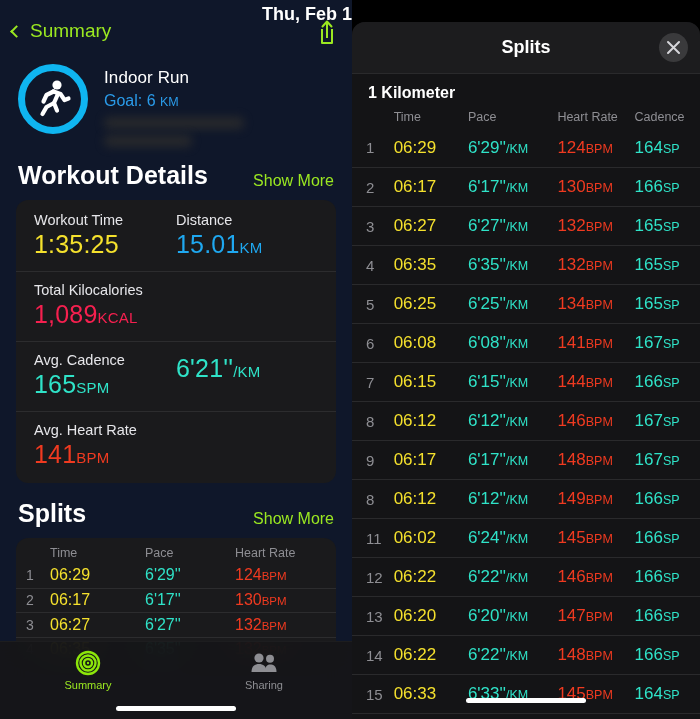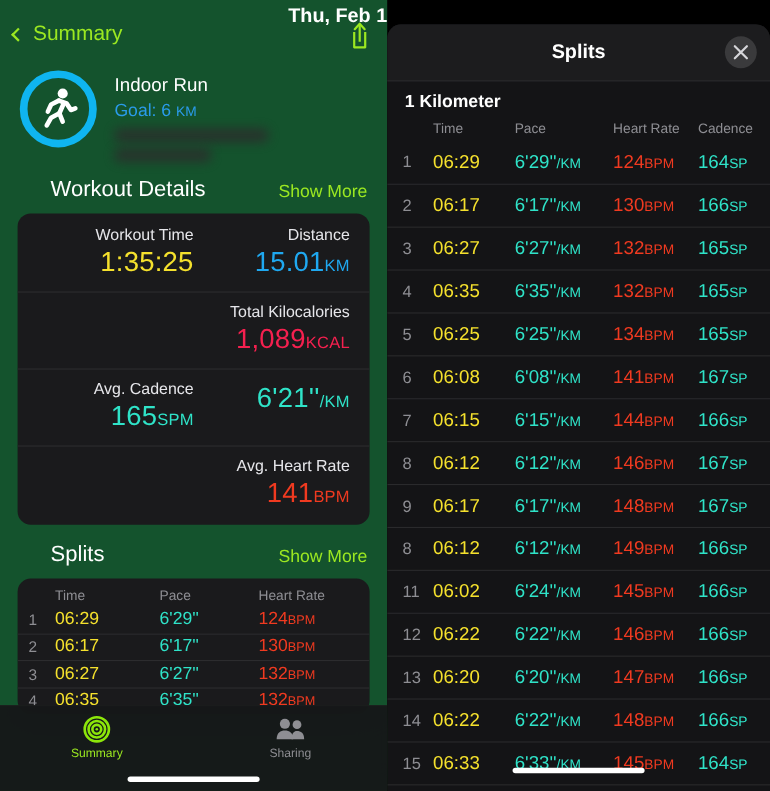--- a/index.html
+++ b/index.html
@@ -5,46 +5,46 @@
   * { margin:0; padding:0; box-sizing:border-box; }
   html,body {
     width:700px; height:719px;
     background:#000;
     font-family:"Liberation Sans", sans-serif;
     overflow:hidden;
   }
   #root { position:relative; width:700px; height:719px; background:#000; }
 
   
-  #left { position:absolute; left:0; top:0; width:352px; height:719px; background:#14532d; overflow:hidden; }
+  #left { position:absolute; left:0; top:0; width:352px; height:719px; background:#0f172a; overflow:hidden; }
 
   .navbar { position:relative; height:58px; }
   .nav-back { position:absolute; left:8px; top:20px; display:flex; align-items:center; color:#9BE821; font-size:19px; cursor:pointer; }
   .chev { display:inline-block; width:9px; height:9px; border-left:2.4px solid #9BE821; border-bottom:2.4px solid #9BE821; transform:rotate(45deg); margin-right:9px; margin-left:4px; }
   .nav-title { position:absolute; left:0; right:0; top:4px; text-align:right; color:#fff; font-size:18px; font-weight:bold; }
   .nav-share { position:absolute; right:12px; top:18px; width:26px; height:28px; cursor:pointer; }
 
   .hero { display:flex; padding:6px 0 0 18px; }
   .hero-ring { width:70px; height:70px; border-radius:50%; border:7px solid #0FB5F0; position:relative; flex:0 0 auto; }
   .runner { position:absolute; left:50%; top:50%; transform:translate(-50%,-50%); }
   .hero-text { padding-left:16px; padding-top:4px; }
   .hero-title { color:#fff; font-size:17px; letter-spacing:.1px; }
   .hero-goal { color:#2A9BEA; font-size:16px; margin-top:4px; }
   .hero-goal .u { font-size:12.5px; }
   .blurred { margin-top:7px; }
   .blur-blk { background:#2c2c2c; border-radius:5px; filter:blur(5px); opacity:.85; }
 
   .sec-head { display:flex; align-items:flex-end; justify-content:space-between; padding:0 18px; margin-top:14px; }
-  .sec-title { color:#fff; font-size:20px; font-weight:normal;margin-left:28px; }
+  .sec-title { color:#fff; font-size:25px; font-weight:bold; }
   .sec-more { color:#9BE821; font-size:16px; cursor:pointer; }
 
   .card { margin:10px 16px 0 16px; background:#1A1A1C; border-radius:12px; padding:2px 0; }
   .metric-row { display:flex; padding:10px 18px 12px 18px; }
   .metric-row + .metric-row { border-top:1px solid #2C2C2E; }
-  .metric { flex:1 1 50%;text-align:right; }
+  .metric { flex:1 1 50%; }
   .m-label { color:#E6E6EA; font-size:14.5px; }
   .m-value { font-size:25px; margin-top:2px; letter-spacing:.2px; }
   .m-value .u { font-size:15px; }
   .c-yellow { color:#F5E12D; }
   .c-blue   { color:#1FA8F0; }
   .c-pink   { color:#F5204F; }
   .c-teal   { color:#2FE3C8; }
   .c-red    { color:#F03A20; }
 
   

